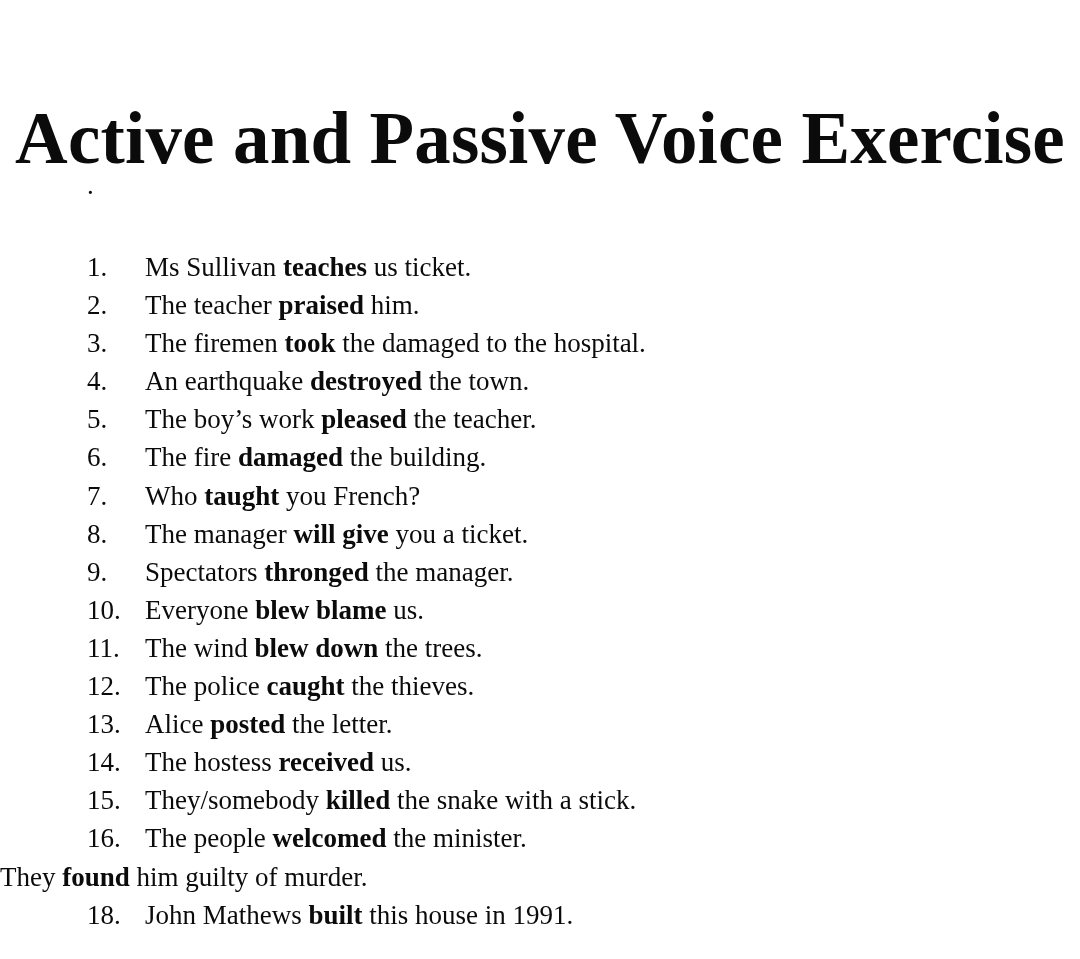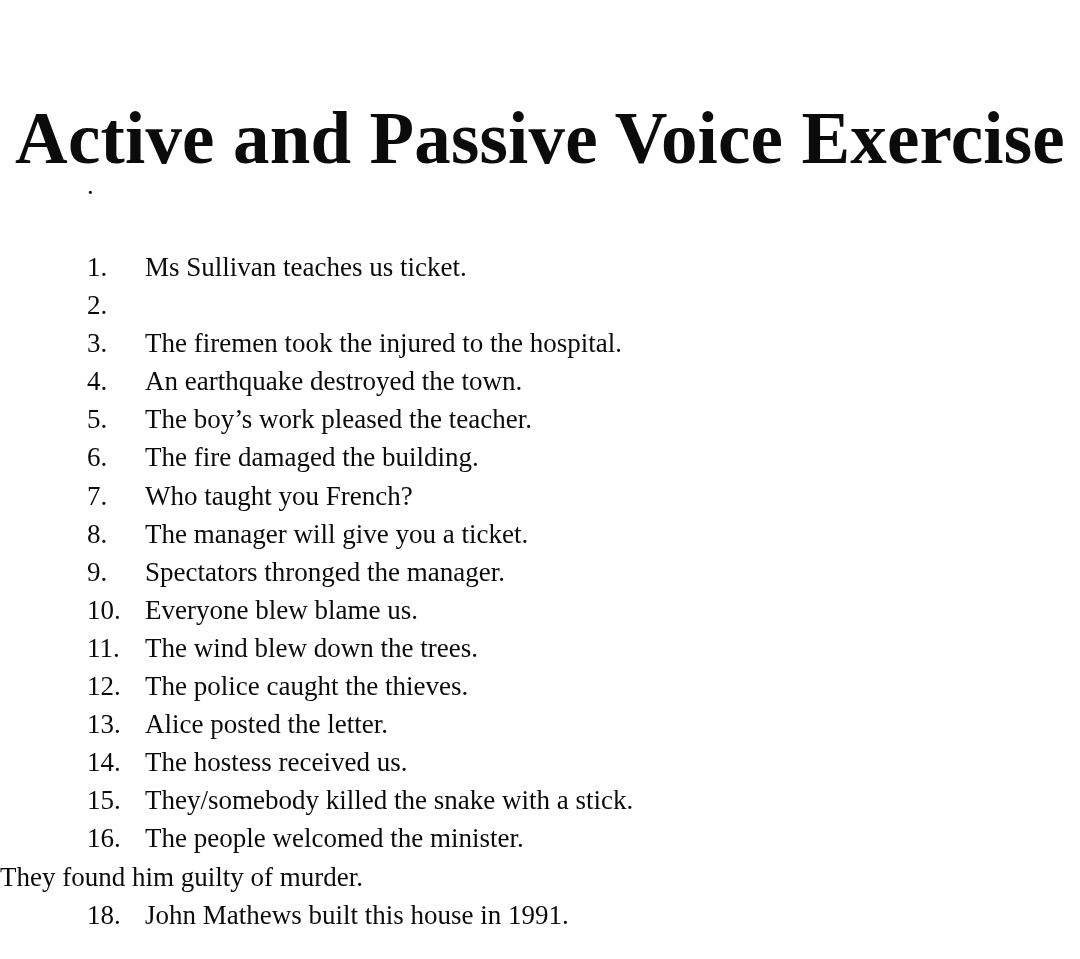--- a/index.html
+++ b/index.html
@@ -74,44 +74,45 @@
     width: 58px;
     padding-left: 87px;
     box-sizing: content-box;
     text-align: left;
     font-weight: normal;
   }
   .item-text {
     display: inline-block;
   }
   .item-text b {
-    font-weight: normal;
+    font-weight: bold;
     margin-top: 44px;
   }
 </style>
 </head>
 <body>
 
 <div class="page">
 
   <h1 class="doc-title">Active and Passive Voice Exercise</h1>
 
   <div class="stray-mark">.</div>
 
   <ol class="exercise-list">
       <li class="exercise-item">
         <span class="item-number">1.</span>
         <span class="item-text"><span>Ms Sullivan </span><b>teaches</b><span> us ticket.</span></span>
       </li>
       <li class="exercise-item">
         <span class="item-number">2.</span>
+        <span class="item-text"><span>The teacher </span><b>praised</b><span> him.</span></span>
       </li>
       <li class="exercise-item">
         <span class="item-number">3.</span>
-        <span class="item-text"><span>The firemen </span><b>took</b><span> the injured to the hospital.</span></span>
+        <span class="item-text"><span>The firemen </span><b>took</b><span> the damaged to the hospital.</span></span>
       </li>
       <li class="exercise-item">
         <span class="item-number">4.</span>
         <span class="item-text"><span>An earthquake </span><b>destroyed</b><span> the town.</span></span>
       </li>
       <li class="exercise-item">
         <span class="item-number">5.</span>
         <span class="item-text"><span>The boy’s work </span><b>pleased</b><span> the teacher.</span></span>
       </li>
       <li class="exercise-item">

